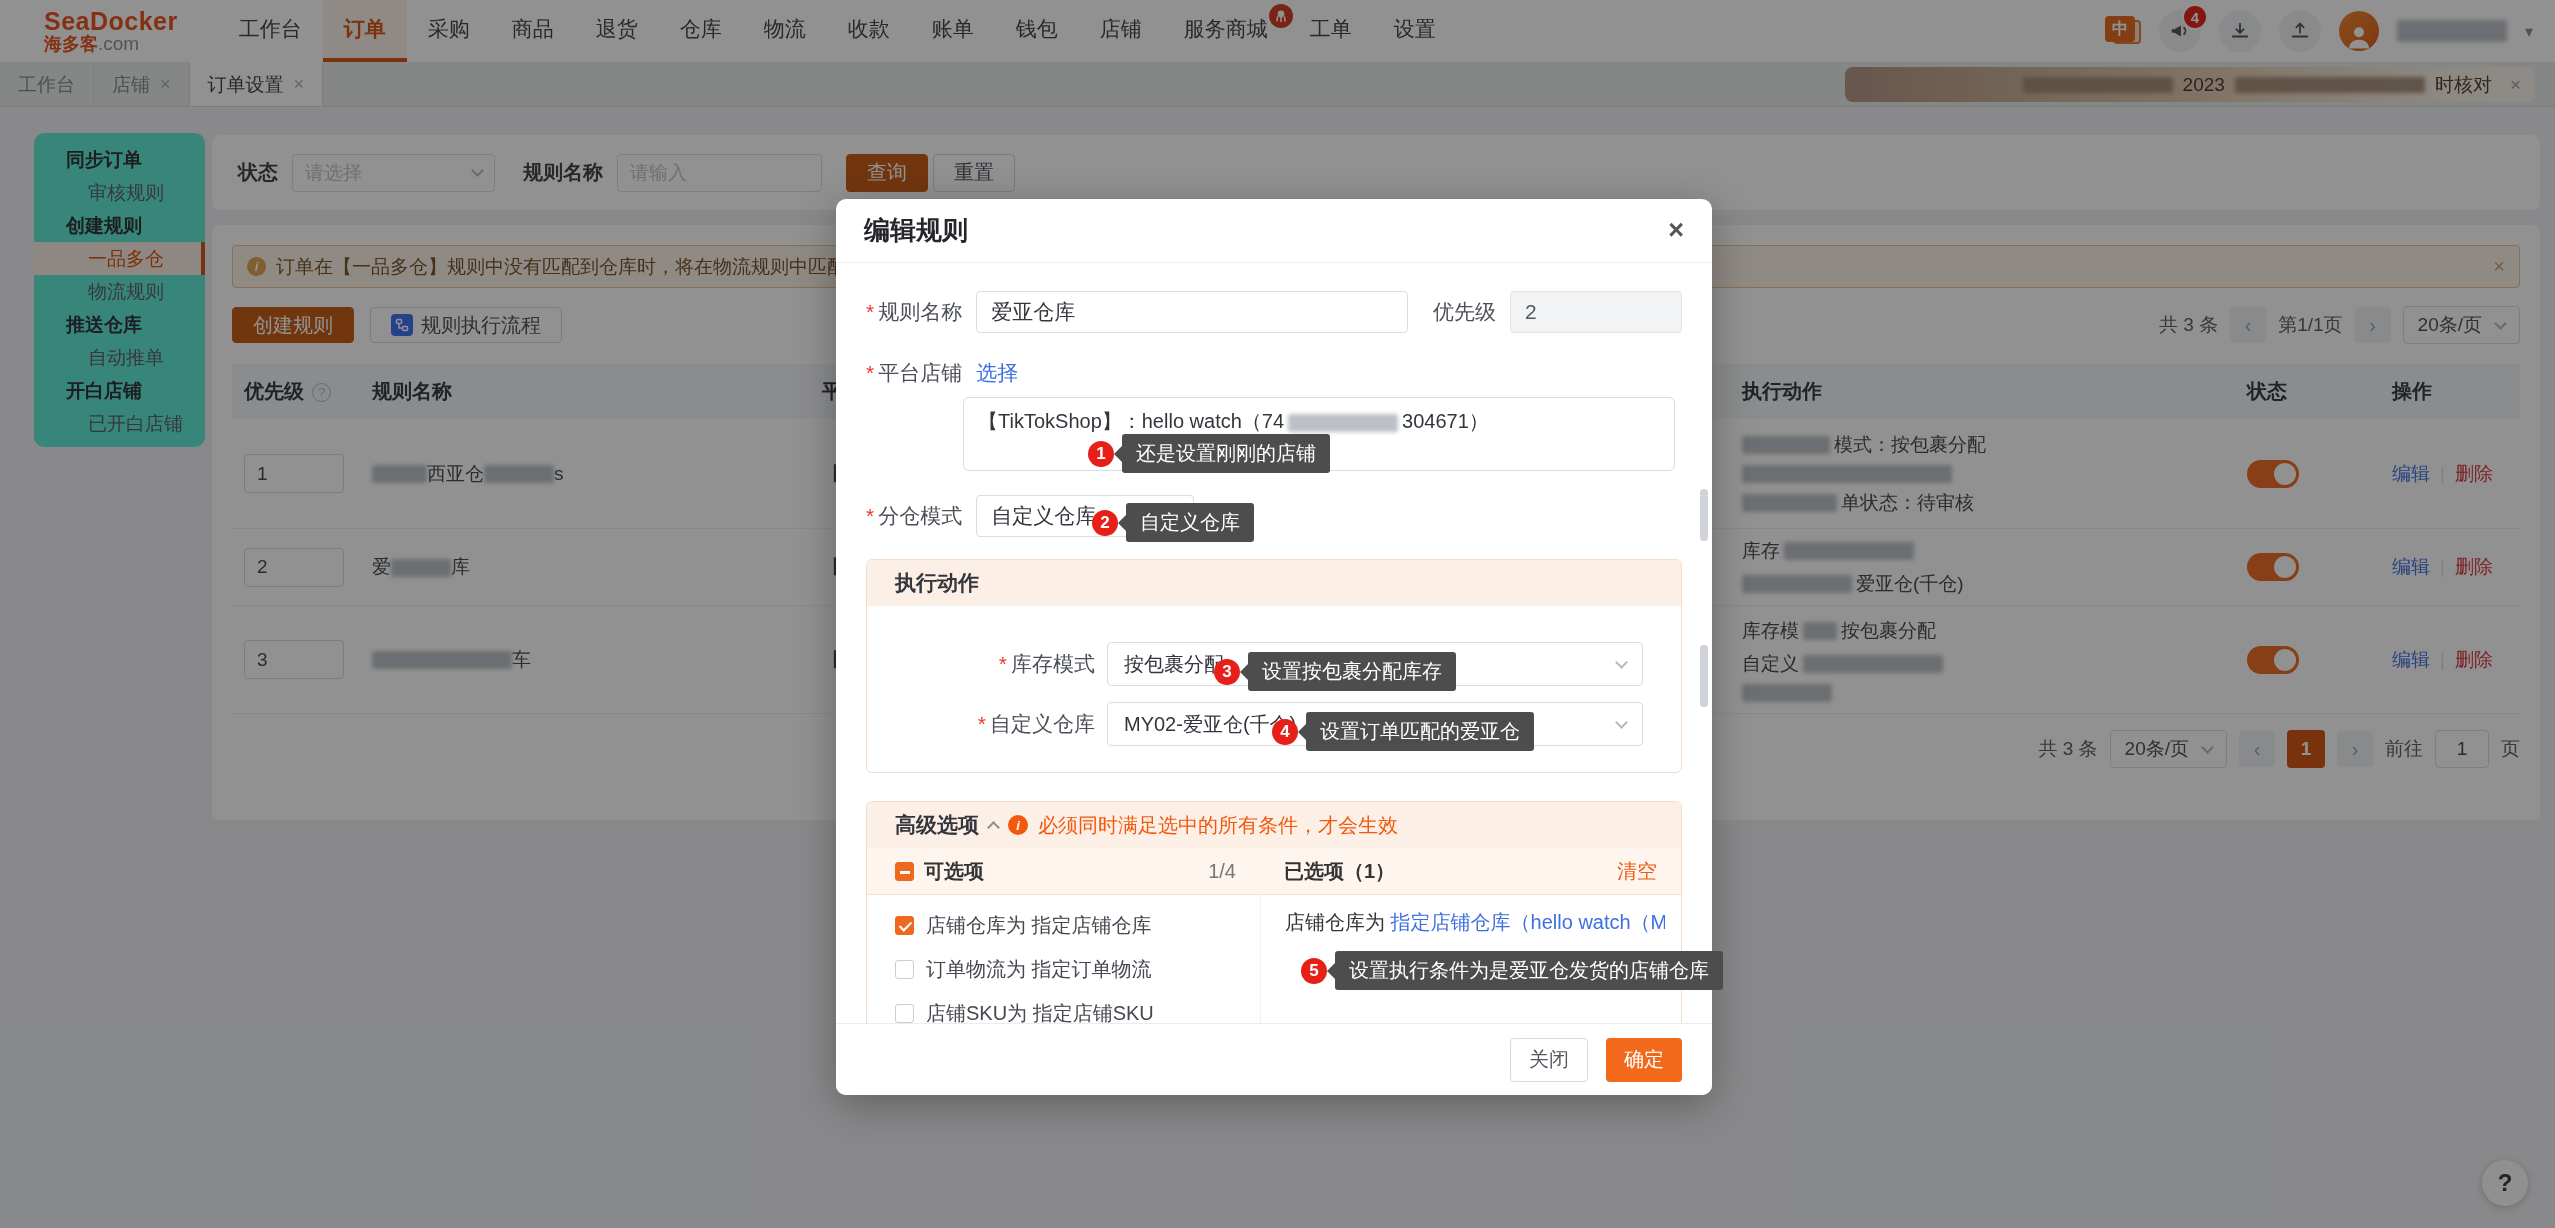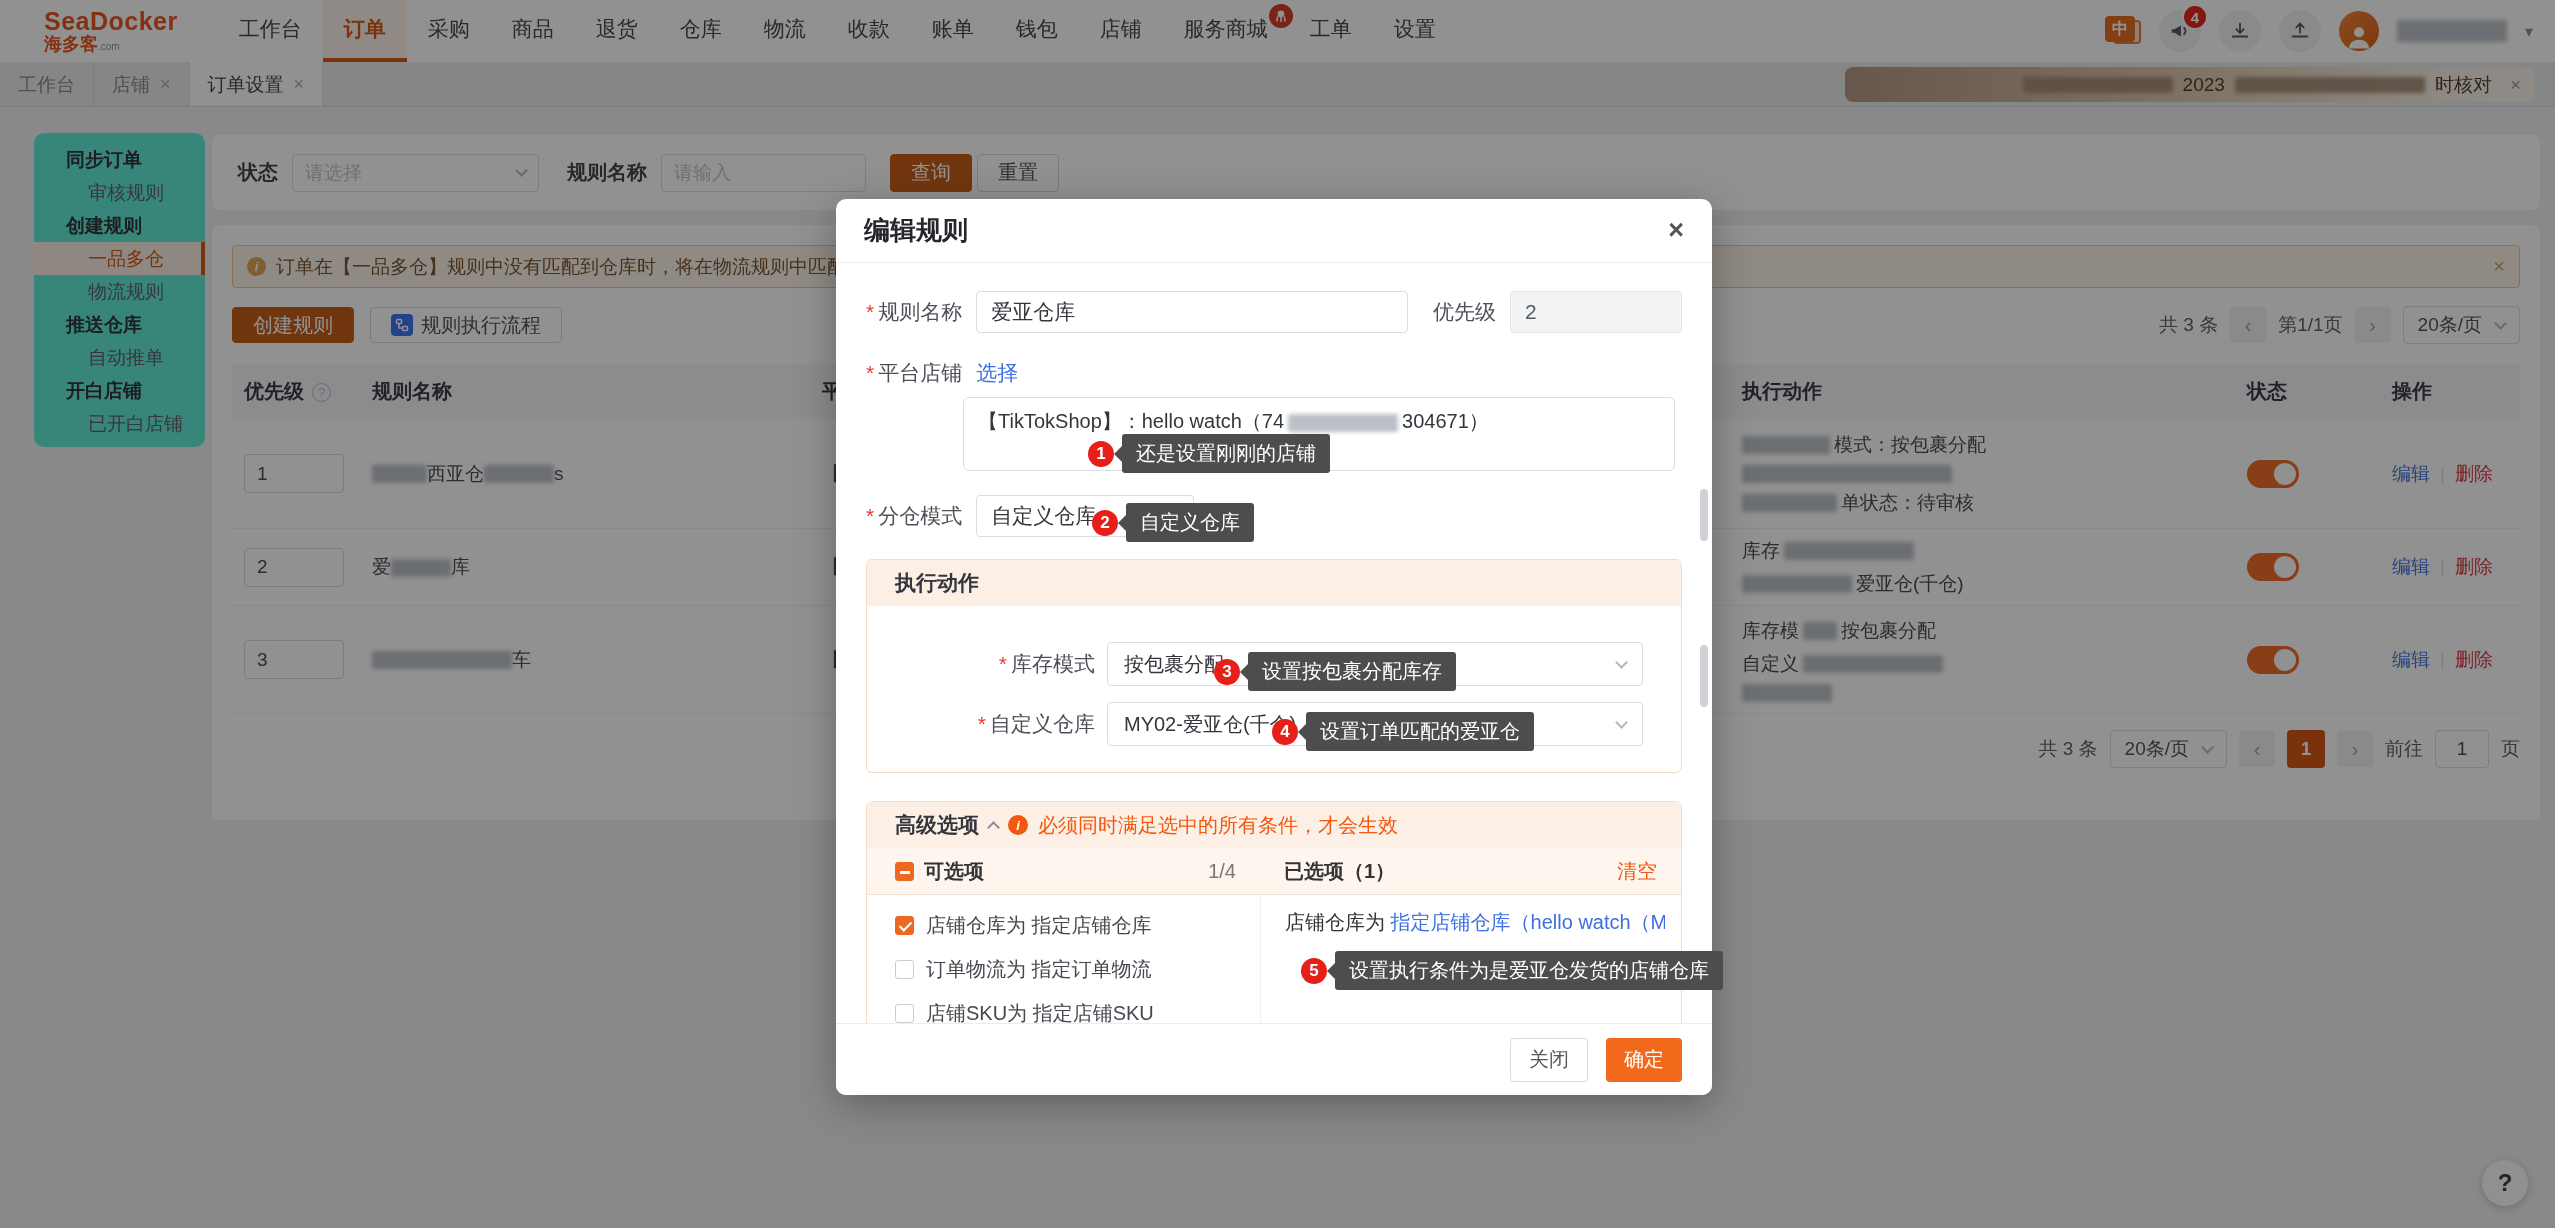--- a/index.html
+++ b/index.html
@@ -9,21 +9,21 @@
   
   .censor { display:inline-block; height:18px; background:#b4b9c0; border-radius:2px; filter:blur(2px); opacity:.9; vertical-align:middle; }
   .chev { display:inline-block; width:9px; height:9px; border-right:2px solid #b3b8bf; border-bottom:2px solid #b3b8bf; transform:rotate(45deg); margin-top:-4px; }
   .star { color:#e63c30; margin-right:4px; }
 
   
   .topnav { position:absolute; top:0; left:0; right:0; height:62px; background:#fff; display:flex; align-items:center; z-index:5; }
   .logo { margin-left:44px; margin-right:40px; line-height:1.05; }
   .logo .l1 { font-size:25px; font-weight:bold; color:#e8511a; letter-spacing:.5px; }
   .logo .l2 { font-size:18px; font-weight:bold; color:#e8511a; }
-  .logo .l2 .com { color:#8a8f98; font-weight:normal; font-size:10px; }
+  .logo .l2 .com { color:#8a8f98; font-weight:normal; font-size:19px; }
   .menu { display:flex; height:62px; }
   .menu-item { padding:0 21px; line-height:58px; font-size:21px; color:#40434a; cursor:pointer; position:relative; white-space:nowrap; }
   .menu-item.active { color:#d4520e; background:#fbf3ec; border-bottom:4px solid #d4520e; font-weight:bold; }
   .mi-badge { position:absolute; top:4px; right:-4px; width:24px; height:24px; border-radius:50%; background:#d43a22; display:flex; align-items:center; justify-content:center; }
   .nav-right { margin-left:auto; margin-right:22px; display:flex; align-items:center; gap:18px; }
   .lang-ic { position:relative; width:36px; height:30px; }
   .lang-ic .back { position:absolute; right:0; top:4px; width:28px; height:24px; border:2px solid #e8792f; border-radius:4px; background:#f6e2d2; }
   .lang-ic .front { position:absolute; left:0; top:0; width:30px; height:26px; background:#e8681c; border-radius:4px; color:#fff; font-size:16px; text-align:center; line-height:26px; font-weight:bold; }
   .circ-btn { width:42px; height:42px; border-radius:50%; background:#f1f2f4; display:flex; align-items:center; justify-content:center; position:relative; }
   .num-badge { position:absolute; top:-6px; right:-7px; min-width:26px; height:26px; border-radius:13px; background:#e71f19; border:2px solid #fff; color:#fff; font-size:15px; font-weight:bold; display:flex; align-items:center; justify-content:center; }
@@ -41,21 +41,21 @@
   
   .sidebar { position:absolute; left:34px; top:133px; width:171px; height:314px; background:#5eead4; border-radius:10px; padding-top:10px; z-index:4; }
   .sb-group { height:33px; line-height:33px; padding-left:32px; font-size:19px; font-weight:bold; color:#2b2e33; white-space:nowrap; }
   .sb-item { height:33px; line-height:33px; padding-left:54px; font-size:19px; color:#5a5e66; cursor:pointer; white-space:nowrap; }
   .sb-item.active { color:#d4520e; background:#fbeee3; border-right:4px solid #d4520e; }
 
   
   .filter-card { position:absolute; left:212px; top:135px; width:2328px; height:75px; background:#fff; border-radius:8px; display:flex; align-items:center; padding:0 26px; z-index:4; }
   .f-label { font-size:20px; font-weight:bold; color:#3c3f45; margin-right:14px; white-space:nowrap; }
   .f-select, .f-input { height:38px; border:1px solid #d9dce1; border-radius:4px; background:#fff; display:flex; align-items:center; padding:0 12px; color:#c0c4cc; font-size:19px; }
-  .f-select { width:247px; justify-content:space-between; }
+  .f-select { width:203px; justify-content:space-between; }
   .f-input { width:205px; }
   .btn { height:38px; border-radius:4px; font-size:20px; display:inline-flex; align-items:center; justify-content:center; padding:0 20px; cursor:pointer; white-space:nowrap; }
   .btn-primary { background:#ee6820; color:#fff; border:1px solid #ee6820; }
   .btn-plain { background:#fff; color:#4d5058; border:1px solid #d5d8dd; }
 
   
   .content-card { position:absolute; left:212px; top:225px; width:2328px; height:595px; background:#fff; border-radius:8px; padding:20px; z-index:4; }
   .alert { height:43px; border:1px solid #eec290; background:#fdf3e8; border-radius:4px; display:flex; align-items:center; padding:0 14px; gap:10px; }
   .alert .ic { width:19px; height:19px; border-radius:50%; background:#dfa451; color:#fff; font-size:13px; font-weight:bold; display:flex; align-items:center; justify-content:center; font-style:italic; }
   .alert .txt { font-size:19px; color:#77522a; flex:1; }

